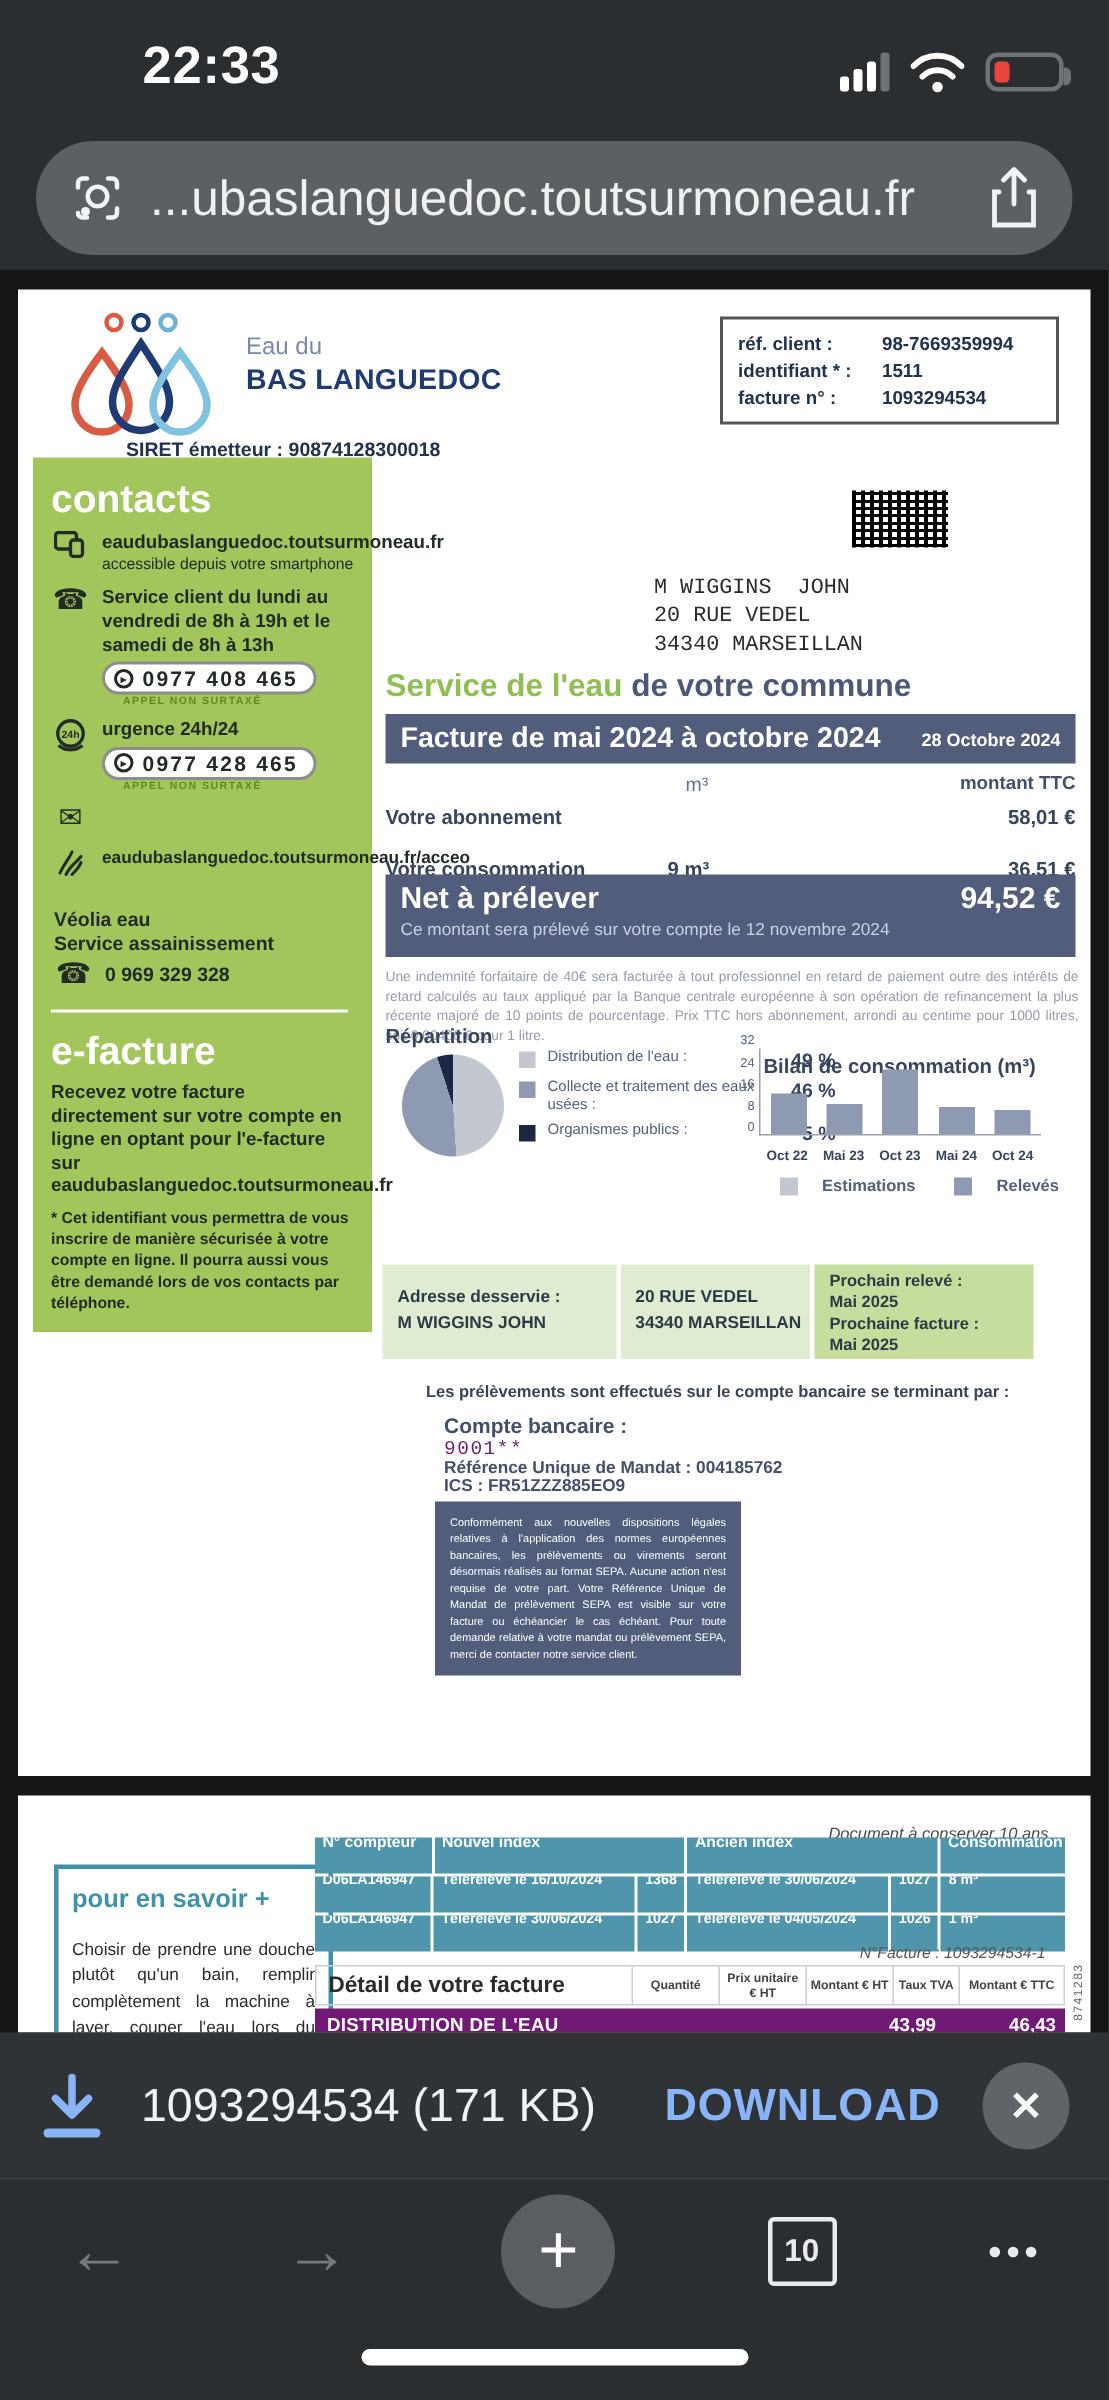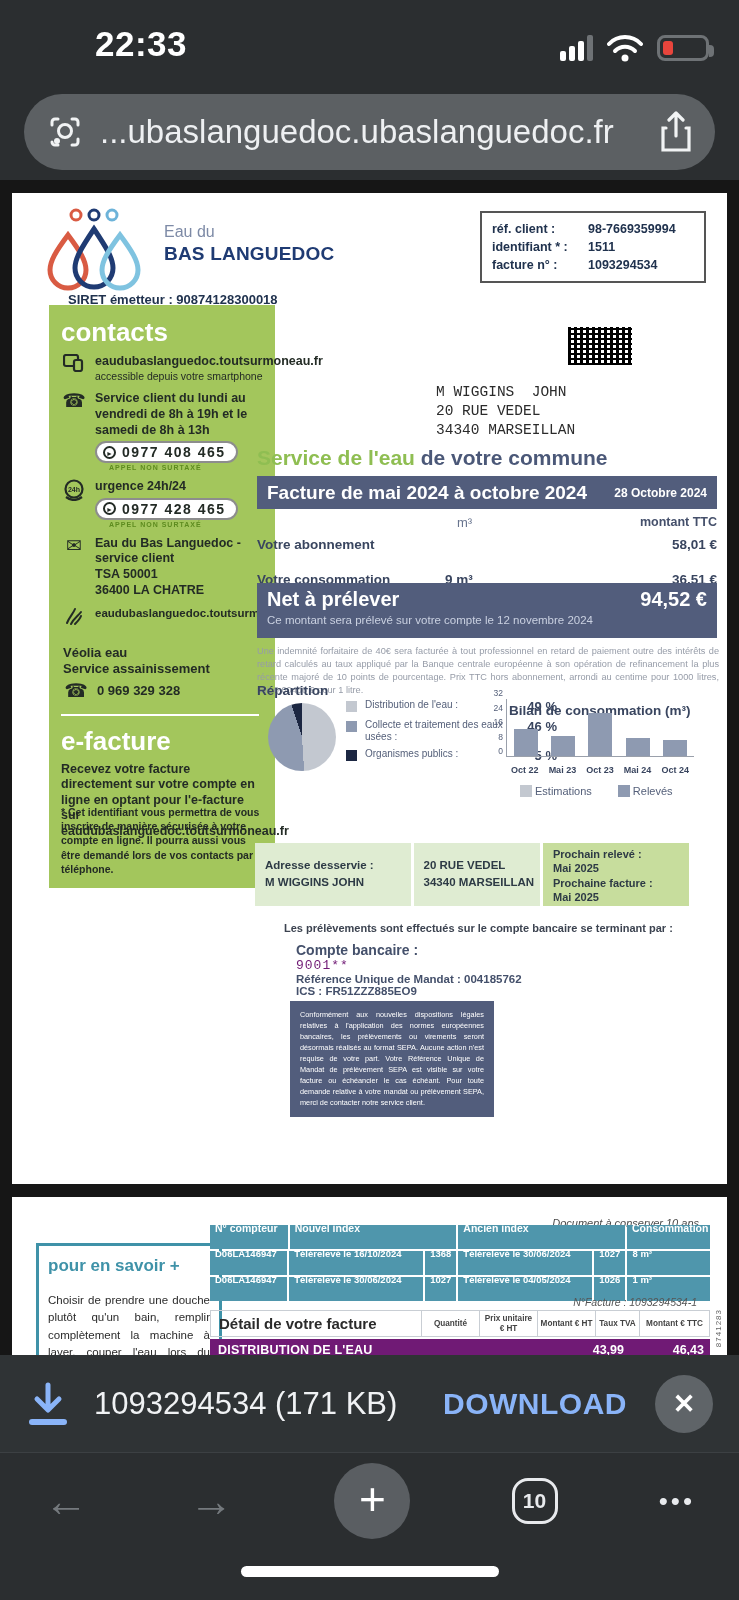--- a/index.html
+++ b/index.html
@@ -29,23 +29,23 @@
   .pdf { position:absolute; left:0; top:180px; width:739px; height:1175px; background:#161616; }
   .page { position:absolute; left:12px; width:715px; background:#fff; overflow:hidden; }
   .pageA { top:13px; height:991px; }
   .pageB { top:1017px; height:158px; }
   .logo-drops { position:absolute; left:30px; top:14px; }
   .logo-txt1 { position:absolute; left:152px; top:30px; font-size:16px; color:#7d8aa6; }
   .logo-txt2 { position:absolute; left:152px; top:50px; font-size:19px; font-weight:bold; color:#1f3b73; letter-spacing:.2px; }
   .refbox { position:absolute; left:468px; top:18px; width:226px; border:2px solid #555; padding:7px 10px; }
   .refbox .r { display:flex; font-size:12.5px; font-weight:bold; color:#20324e; line-height:1.45; }
   .refbox .r b { width:96px; font-weight:bold; }
-  .siret { position:absolute; left:56px; top:99px; font-size:13px; font-weight:bold; color:#20324e; }
-
-  .sidebar { position:absolute; left:10px; top:112px; width:226px; height:583px; background:#a3c65c; padding:12px 12px 10px 12px; color:#232b25;margin-left:27px; }
+  .siret { position:absolute; left:72px; top:99px; font-size:13px; font-weight:bold; color:#20324e; }
+
+  .sidebar { position:absolute; left:10px; top:112px; width:226px; height:583px; background:#a3c65c; padding:12px 12px 10px 12px; color:#232b25; }
   .sb-title { font-size:26px; font-weight:bold; color:#fff; margin-bottom:6px; }
   .sb-item { display:flex; gap:8px; margin-bottom:8px; }
   .sb-ic { width:26px; flex:0 0 26px; text-align:center; font-size:19px; line-height:1.1; color:#232b25; }
   .sb-b { font-weight:bold; font-size:12.5px; line-height:1.25; }
   .sb-s { font-size:10.5px; line-height:1.3; }
   .pill { display:inline-flex; align-items:center; gap:6px; background:#fff; border:2px solid #8d8d8d; border-radius:13px; padding:1px 10px 1px 6px; margin-top:3px; }
   .pill .play { width:13px; height:13px; border:2px solid #232b25; border-radius:50%; font-size:7px; line-height:12px; text-align:center; color:#232b25; }
   .pill .num { font-size:14px; font-weight:bold; letter-spacing:1.5px; color:#232b25; }
   .pill-note { font-size:7px; font-weight:bold; color:#5d8b1f; letter-spacing:1px; margin:1px 0 0 14px; }
   .sb-div { border-top:2px solid #fff; margin:12px 4px 10px 0; }
@@ -90,21 +90,21 @@
   .bchart { position:absolute; left:474px; top:506px; display:flex; }
   .byaxis { position:relative; width:20px; height:58px; }
   .byaxis span { position:absolute; right:3px; font-size:8.5px; color:#55607a; transform:translateY(-50%); }
   .bplot { position:relative; width:188px; height:58px; border-left:1px solid #9aa0ab; border-bottom:1px solid #9aa0ab;
            display:flex; align-items:flex-end; justify-content:space-around; }
   .bcol { width:24px; display:flex; flex-direction:column; justify-content:flex-end; height:100%; }
   .bcol .bar { width:100%; background:#8e9ab1; }
   .bxlab { position:absolute; left:494px; top:572px; width:188px; display:flex; justify-content:space-around; }
   .bxlab span { font-size:9px; font-weight:bold; color:#39455f; width:34px; text-align:center; }
   .blegend { position:absolute; left:508px; top:592px; display:flex; gap:26px; }
-  .blegend .li { display:flex; align-items:center; gap:3px; font-size:11px; color:#55607a; }
+  .blegend .li { display:flex; align-items:center; gap:16px; font-size:11px; color:#55607a;font-weight:bold; }
   .blegend .sw { width:12px; height:12px; }
 
   .strip { position:absolute; left:243px; top:650px; width:434px; height:63px; display:flex; gap:3px; }
   .strip .c { background:#dfecd2; padding:8px 0 0 10px; font-size:11.5px; font-weight:bold; color:#2d3a45; line-height:1.45; }
   .strip .c1 { flex:1.25; padding-top:14px; } .strip .c2 { flex:1; padding-top:14px; }
   .strip .c3 { width:146px; background:#c7dd9d; font-size:11px; padding-top:4px; line-height:1.3; }
 
   .pay-intro { position:absolute; left:272px; top:729px; font-size:11px; font-weight:bold; color:#3c4350; }
   .pay-acct  { position:absolute; left:284px; top:749px; color:#44506b; }
   .pay-acct .l1 { font-size:14px; font-weight:bold; }
@@ -136,21 +136,21 @@
   .dlbar { position:absolute; left:0; top:1355px; width:739px; height:97px; background:#2f3335; display:flex; align-items:center; padding:0 26px; }
   .dlname { color:#f0f2f4; font-size:31px; margin-left:24px; flex:1; }
   .dlbtn { color:#8ab4f8; font-size:30px; font-weight:bold; letter-spacing:.5px; margin-right:28px; }
   .dlclose { width:58px; height:58px; border-radius:50%; background:#5f6468; color:#fff; font-size:27px; font-weight:bold; display:flex; align-items:center; justify-content:center; }
 
   
   .toolbar { position:absolute; left:0; top:1452px; width:739px; height:148px; background:#2b2e30; border-top:1px solid #3c4043; }
   .tbrow { display:flex; align-items:center; justify-content:space-between; padding:0 44px; height:96px; }
   .arrow { font-size:44px; color:#74797d; line-height:1; }
   .pluscirc { width:76px; height:76px; border-radius:50%; background:#5a5e62; color:#fff; font-size:46px; display:flex; align-items:center; justify-content:center; padding-bottom:4px; }
-  .tabbox { width:46px; height:46px; border:3.5px solid #e8eaed; border-radius:16px; color:#e8eaed; font-size:21px; font-weight:bold; display:flex; align-items:center; justify-content:center; }
+  .tabbox { width:46px; height:46px; border:3.5px solid #e8eaed; border-radius:4px; color:#e8eaed; font-size:21px; font-weight:bold; display:flex; align-items:center; justify-content:center; }
   .dots { color:#e8eaed; font-size:26px; letter-spacing:3px; }
   .homebar { position:absolute; left:241px; top:1566px; width:258px; height:11px; border-radius:6px; background:#fff; }
 </style>
 </head>
 <body>
 
 <div class="screen">
 
   <div class="statusbar">
     <div class="time">22:33</div>
@@ -173,21 +173,21 @@
     </div>
   </div>
 
   <div class="urlrow">
     <div class="urlpill">
       <svg width="38" height="38" viewBox="0 0 38 38">
         <path d="M6 12 V9 a3 3 0 0 1 3-3 h3 M26 6 h3 a3 3 0 0 1 3 3 v3 M32 26 v3 a3 3 0 0 1-3 3 h-3 M12 32 H9 a3 3 0 0 1-3-3" stroke="#f1f3f4" stroke-width="3" fill="none" stroke-linecap="round"></path>
         <circle cx="19" cy="18" r="6.5" stroke="#f1f3f4" stroke-width="3" fill="none"></circle>
         <circle cx="11" cy="28" r="3" fill="#f1f3f4"></circle>
       </svg>
-      <div class="urltext">...ubaslanguedoc.ubaslanguedoc.fr</div>
+      <div class="urltext">...ubaslanguedoc.toutsurmoneau.fr</div>
       <svg width="34" height="42" viewBox="0 0 34 42">
         <path d="M17 3 v22 M10 9 l7-7 7 7" stroke="#f1f3f4" stroke-width="3.2" fill="none" stroke-linecap="round" stroke-linejoin="round"></path>
         <path d="M7 17 H4 v22 h26 V17 h-3" stroke="#f1f3f4" stroke-width="3.2" fill="none" stroke-linecap="round"></path>
       </svg>
     </div>
   </div>
 
   <div class="pdf">
 
     <div class="page pageA">
@@ -261,25 +261,20 @@
             <div class="pill">
               <span class="play">►</span>
               <span class="num">0977 428 465</span>
             </div>
             <div class="pill-note">APPEL NON SURTAXÉ</div>
           </div>
         </div>
 
         <div class="sb-item">
           <div class="sb-ic">✉</div>
-          <div>
-            <div class="sb-b">Eau du Bas Languedoc - service client</div>
-            <div class="sb-b">TSA 50001</div>
-            <div class="sb-b">36400 LA CHATRE</div>
-          </div>
         </div>
 
         <div class="sb-item">
           <div class="sb-ic">
             <svg width="20" height="20" viewBox="0 0 20 20">
                 <path d="M3 17 C6 10 9 8 11 3 M7 18 C10 12 14 10 17 6 M11 18 c3-3 5-5 6-8" stroke="#232b25" stroke-width="2" fill="none" stroke-linecap="round"></path>
               </svg>
           </div>
           <div class="sb-b" style="font-size:11.5px">eaudubaslanguedoc.toutsurmoneau.fr/acceo</div>
         </div>

